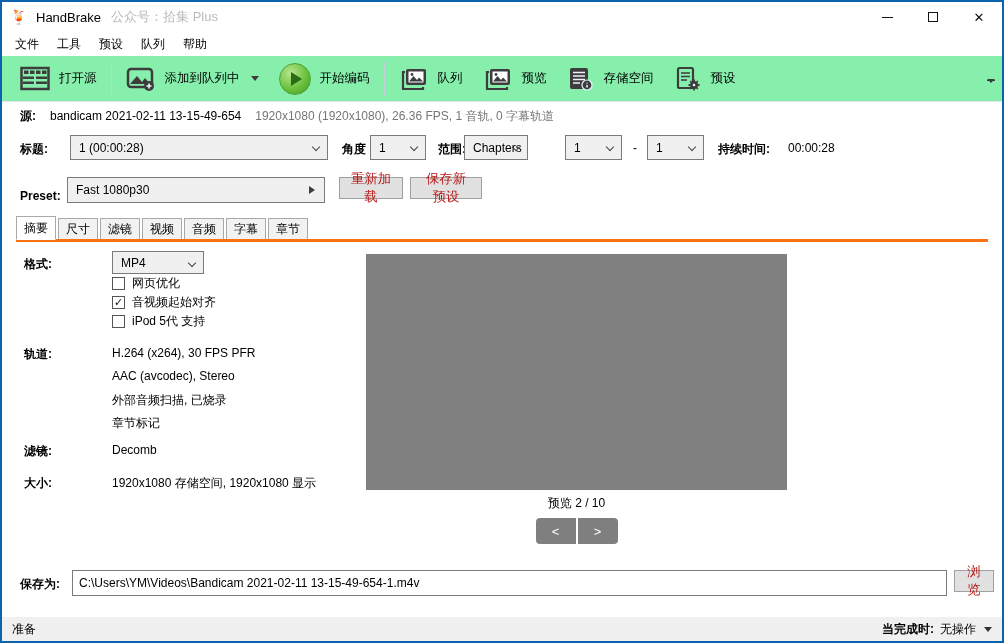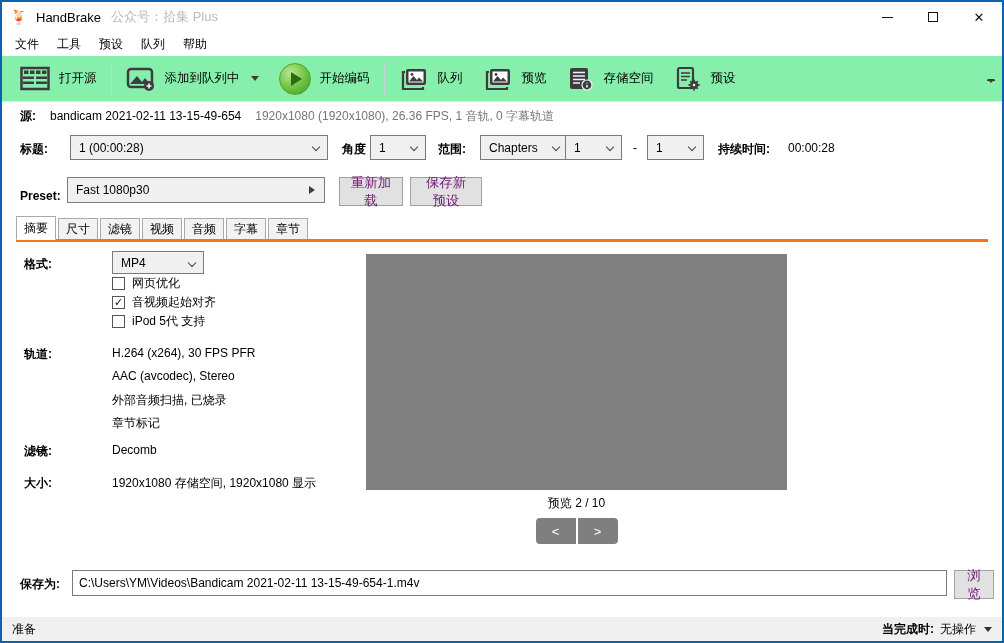--- a/index.html
+++ b/index.html
@@ -34,30 +34,30 @@
   .play-tri { width:0; height:0; border-top:7px solid transparent; border-bottom:7px solid transparent; border-left:11px solid #2c6b16; margin-left:3px; }
 
   
   .row-label { font-weight:bold; color:#000; }
   .source-row { position:absolute; top:106px; left:18px; display:flex; gap:14px; align-items:baseline; white-space:nowrap; }
   .source-name { color:#000; }
   .source-details { color:#767676; }
 
   .combo { position:relative; background:#f0f0f0; border:1px solid #7a7a7a; height:25px; display:flex; align-items:center; padding:0 10px 0 8px; color:#000; }
   .combo .chev { position:absolute; right:8px; top:8px; width:6px; height:6px; border-right:1.4px solid #444; border-bottom:1.4px solid #444; transform:rotate(45deg); }
-  .btn { background:#e1e1e1; border:1px solid #a0a0a0; height:29px; display:inline-flex; align-items:center; justify-content:center; padding:0 10px; color:#701a75; }
+  .btn { background:#e1e1e1; border:1px solid #a0a0a0; height:22px; display:inline-flex; align-items:center; justify-content:center; padding:0 10px; color:#b91c1c; }
 
   .title-row { position:absolute; top:133px; left:18px; right:0; height:26px; }
   .title-row > * { position:absolute; top:0; }
   .lbl-title { left:0; top:6px; }
   .combo-title { left:50px; width:258px; }
   .lbl-angle { left:322px; top:6px; }
   .combo-angle { left:350px; width:56px; }
   .lbl-range { left:418px; top:6px; }
-  .combo-rangetype { left:460px; width:88px; }
+  .combo-rangetype { left:444px; width:64px; }
   .combo-rangestart { left:545px; width:57px; }
   .range-dash { left:613px; top:6px; }
   .combo-rangeend { left:627px; width:57px; }
   .lbl-duration { left:698px; top:6px; }
   .val-duration { left:768px; top:6px; }
 
   .preset-row { position:absolute; top:175px; left:18px; height:26px; }
   .preset-row > * { position:absolute; top:0; }
   .lbl-preset { left:0; top:12px; }
   .preset-combo { left:47px; width:258px; background:#f0f0f0; border:1px solid #7a7a7a; height:26px; display:flex; align-items:center; padding:0 8px; }

